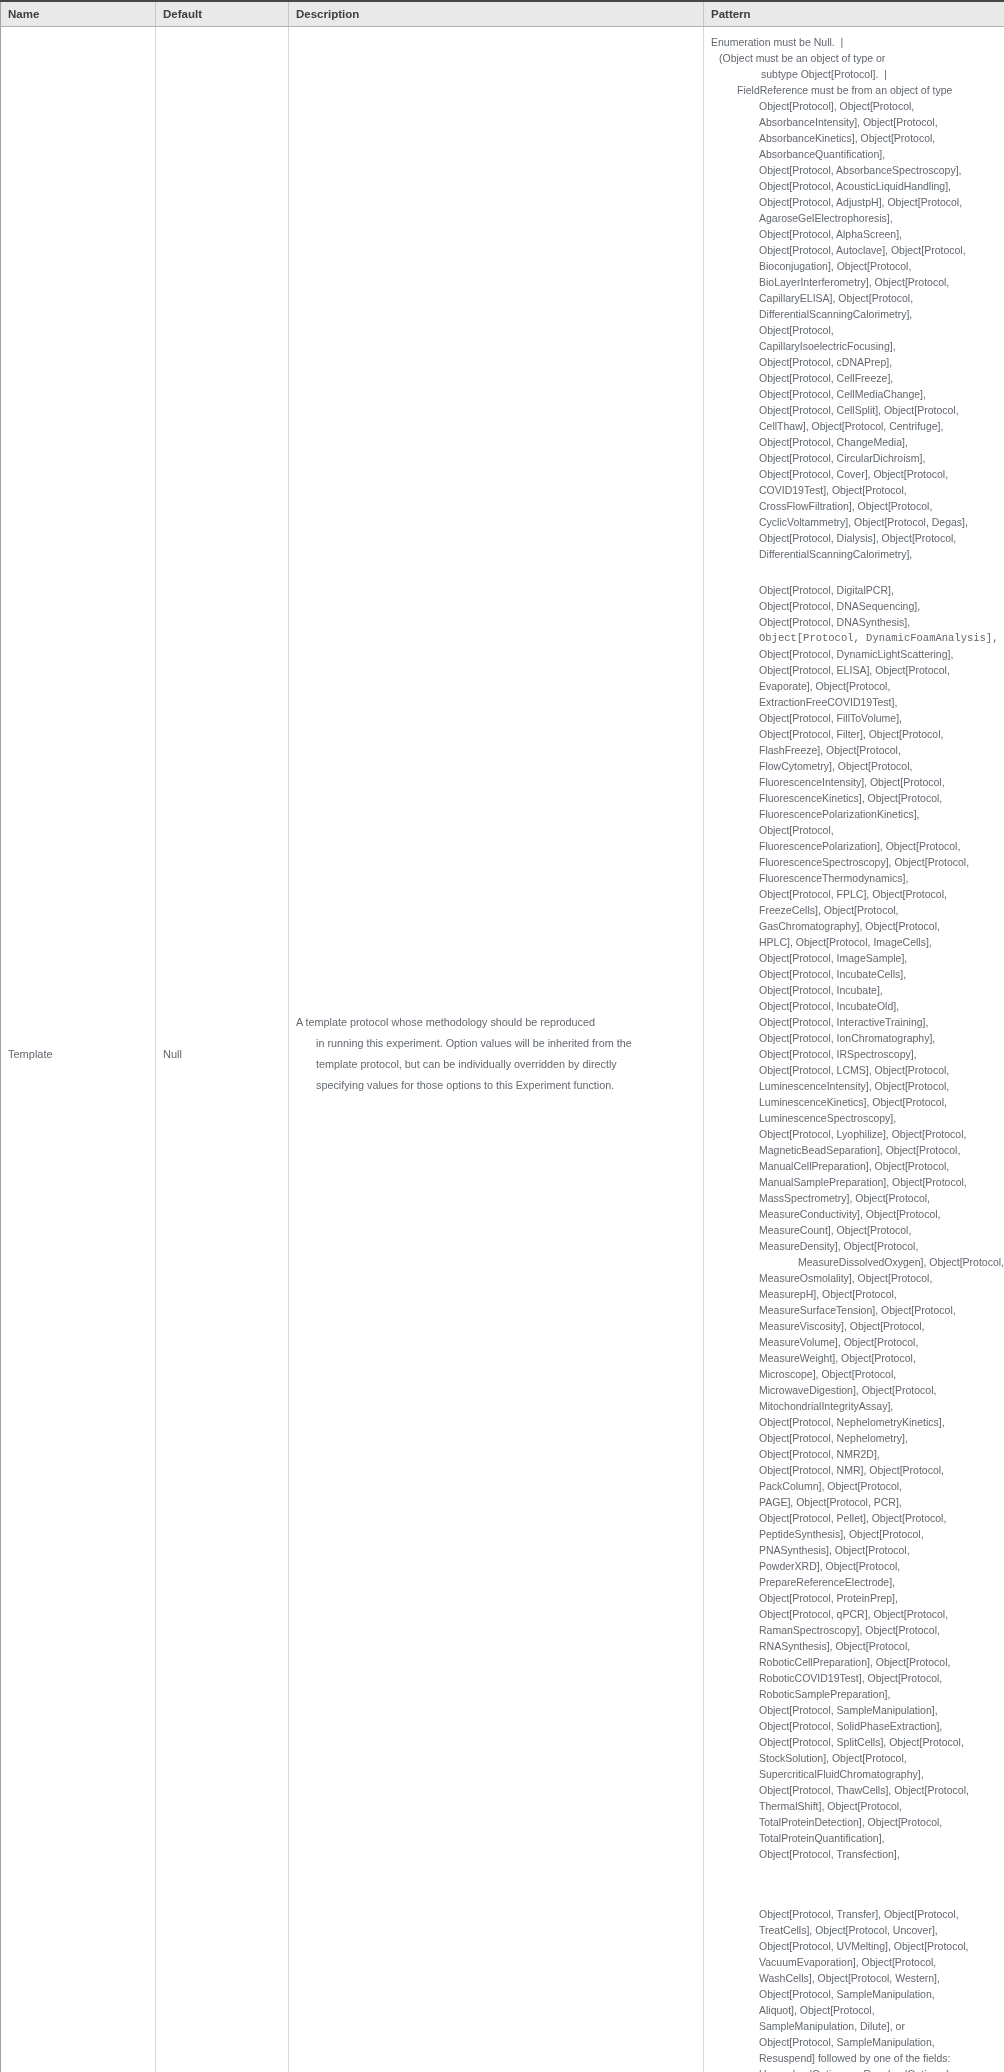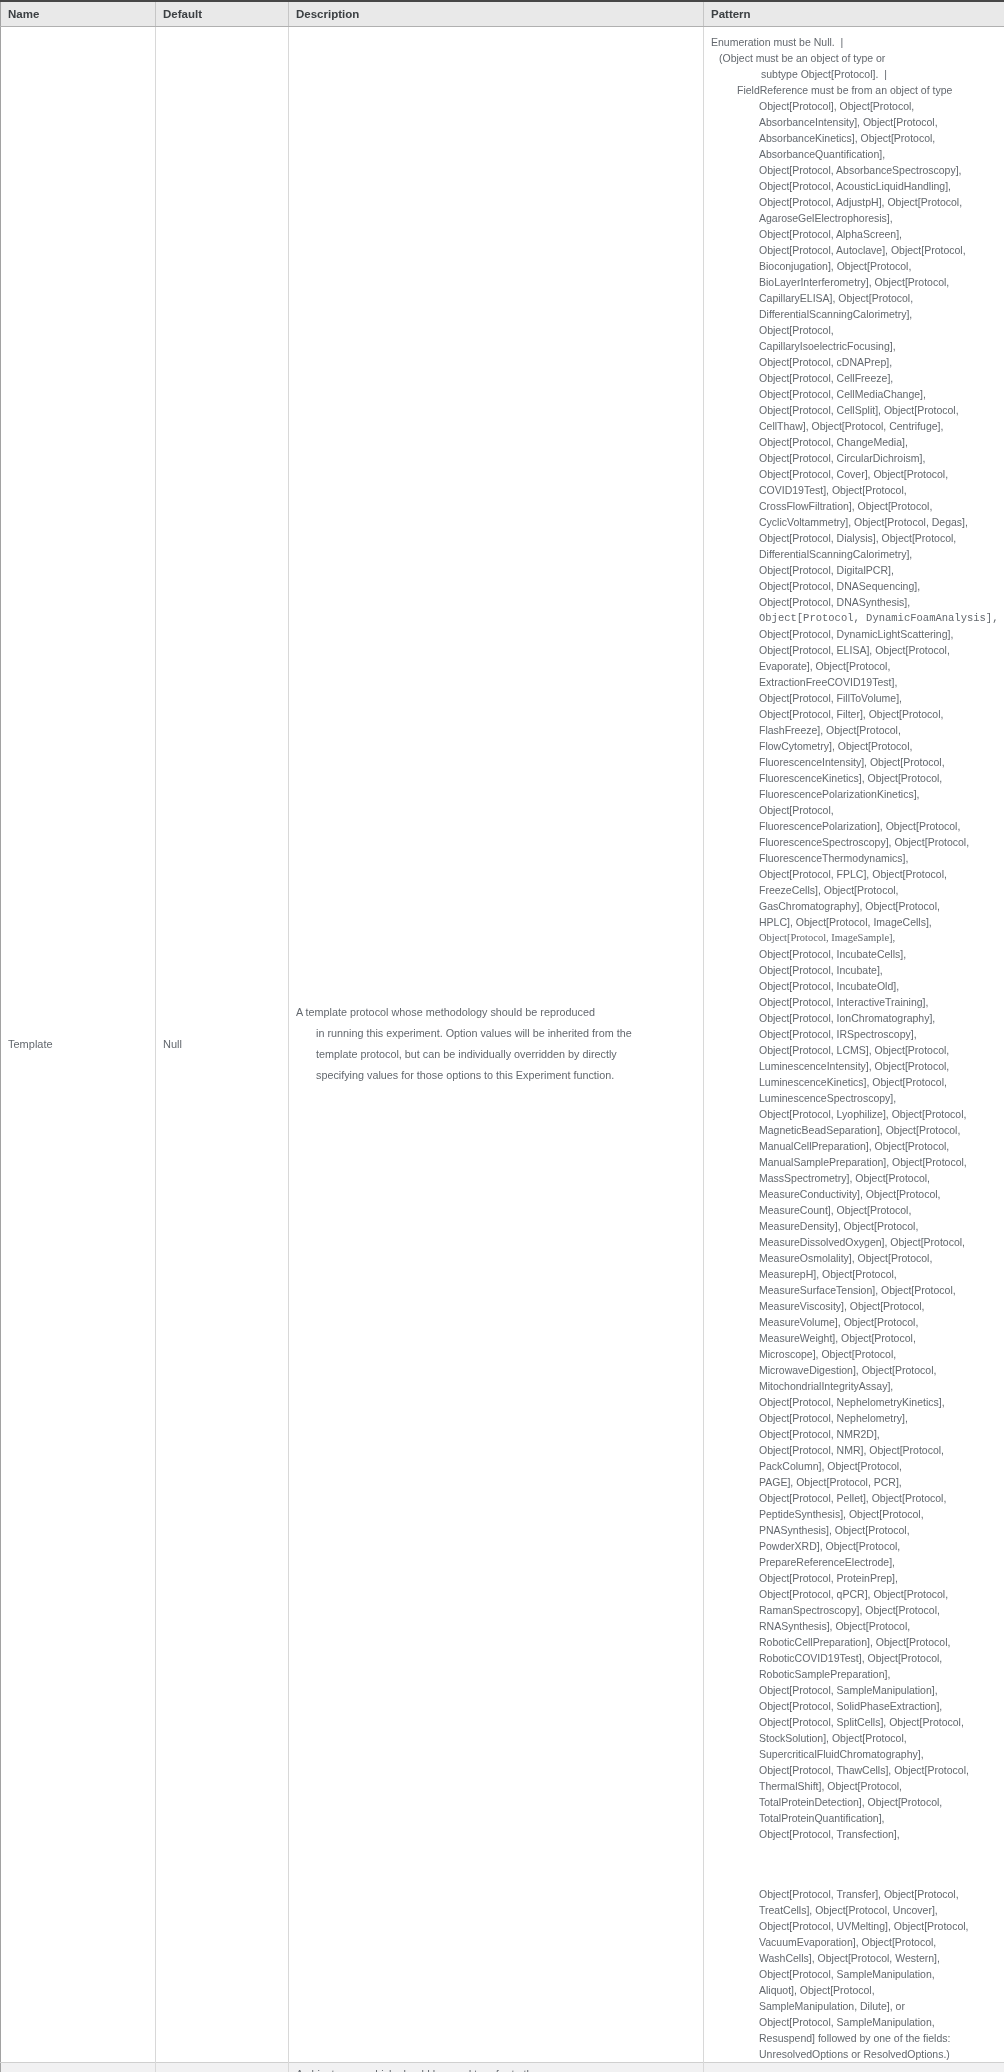--- a/index.html
+++ b/index.html
@@ -121,21 +121,21 @@
             <div class="ln" style="padding-left: 48px;">Object[Protocol, CellSplit], Object[Protocol,</div>
             <div class="ln" style="padding-left: 48px;">CellThaw], Object[Protocol, Centrifuge],</div>
             <div class="ln" style="padding-left: 48px;">Object[Protocol, ChangeMedia],</div>
             <div class="ln" style="padding-left: 48px;">Object[Protocol, CircularDichroism],</div>
             <div class="ln" style="padding-left: 48px;">Object[Protocol, Cover], Object[Protocol,</div>
             <div class="ln" style="padding-left: 48px;">COVID19Test], Object[Protocol,</div>
             <div class="ln" style="padding-left: 48px;">CrossFlowFiltration], Object[Protocol,</div>
             <div class="ln" style="padding-left: 48px;">CyclicVoltammetry], Object[Protocol, Degas],</div>
             <div class="ln" style="padding-left: 48px;">Object[Protocol, Dialysis], Object[Protocol,</div>
             <div class="ln" style="padding-left: 48px;">DifferentialScanningCalorimetry],</div>
-            <div class="ln" style="padding-left: 48px;">Object[Protocol, DigitalPCR],</div>
+            <div class="ln" style="padding-left: 48px; margin-top: 20px;">Object[Protocol, DigitalPCR],</div>
             <div class="ln" style="padding-left: 48px;">Object[Protocol, DNASequencing],</div>
             <div class="ln" style="padding-left: 48px;">Object[Protocol, DNASynthesis],</div>
             <div class="ln" style="padding-left: 48px; font-family: Liberation Mono, monospace;">Object[Protocol, DynamicFoamAnalysis],</div>
             <div class="ln" style="padding-left: 48px;">Object[Protocol, DynamicLightScattering],</div>
             <div class="ln" style="padding-left: 48px;">Object[Protocol, ELISA], Object[Protocol,</div>
             <div class="ln" style="padding-left: 48px;">Evaporate], Object[Protocol,</div>
             <div class="ln" style="padding-left: 48px;">ExtractionFreeCOVID19Test],</div>
             <div class="ln" style="padding-left: 48px;">Object[Protocol, FillToVolume],</div>
             <div class="ln" style="padding-left: 48px;">Object[Protocol, Filter], Object[Protocol,</div>
             <div class="ln" style="padding-left: 48px;">FlashFreeze], Object[Protocol,</div>
@@ -144,40 +144,40 @@
             <div class="ln" style="padding-left: 48px;">FluorescenceKinetics], Object[Protocol,</div>
             <div class="ln" style="padding-left: 48px;">FluorescencePolarizationKinetics],</div>
             <div class="ln" style="padding-left: 48px;">Object[Protocol,</div>
             <div class="ln" style="padding-left: 48px;">FluorescencePolarization], Object[Protocol,</div>
             <div class="ln" style="padding-left: 48px;">FluorescenceSpectroscopy], Object[Protocol,</div>
             <div class="ln" style="padding-left: 48px;">FluorescenceThermodynamics],</div>
             <div class="ln" style="padding-left: 48px;">Object[Protocol, FPLC], Object[Protocol,</div>
             <div class="ln" style="padding-left: 48px;">FreezeCells], Object[Protocol,</div>
             <div class="ln" style="padding-left: 48px;">GasChromatography], Object[Protocol,</div>
             <div class="ln" style="padding-left: 48px;">HPLC], Object[Protocol, ImageCells],</div>
-            <div class="ln" style="padding-left: 48px; font-family: Liberation Serif, serif;">Object[Protocol, ImageSample],</div>
+            <div class="ln" style="padding-left: 48px;">Object[Protocol, ImageSample],</div>
             <div class="ln" style="padding-left: 48px;">Object[Protocol, IncubateCells],</div>
             <div class="ln" style="padding-left: 48px;">Object[Protocol, Incubate],</div>
             <div class="ln" style="padding-left: 48px;">Object[Protocol, IncubateOld],</div>
             <div class="ln" style="padding-left: 48px;">Object[Protocol, InteractiveTraining],</div>
             <div class="ln" style="padding-left: 48px;">Object[Protocol, IonChromatography],</div>
             <div class="ln" style="padding-left: 48px;">Object[Protocol, IRSpectroscopy],</div>
             <div class="ln" style="padding-left: 48px;">Object[Protocol, LCMS], Object[Protocol,</div>
             <div class="ln" style="padding-left: 48px;">LuminescenceIntensity], Object[Protocol,</div>
             <div class="ln" style="padding-left: 48px;">LuminescenceKinetics], Object[Protocol,</div>
             <div class="ln" style="padding-left: 48px;">LuminescenceSpectroscopy],</div>
             <div class="ln" style="padding-left: 48px;">Object[Protocol, Lyophilize], Object[Protocol,</div>
             <div class="ln" style="padding-left: 48px;">MagneticBeadSeparation], Object[Protocol,</div>
             <div class="ln" style="padding-left: 48px;">ManualCellPreparation], Object[Protocol,</div>
             <div class="ln" style="padding-left: 48px;">ManualSamplePreparation], Object[Protocol,</div>
             <div class="ln" style="padding-left: 48px;">MassSpectrometry], Object[Protocol,</div>
             <div class="ln" style="padding-left: 48px;">MeasureConductivity], Object[Protocol,</div>
             <div class="ln" style="padding-left: 48px;">MeasureCount], Object[Protocol,</div>
             <div class="ln" style="padding-left: 48px;">MeasureDensity], Object[Protocol,</div>
-            <div class="ln" style="padding-left: 48px;">MeasureDissolvedOxygen], Object[Protocol,</div>
+            <div class="ln" style="padding-left: 48px; text-align: right;">MeasureDissolvedOxygen], Object[Protocol,</div>
             <div class="ln" style="padding-left: 48px;">MeasureOsmolality], Object[Protocol,</div>
             <div class="ln" style="padding-left: 48px;">MeasurepH], Object[Protocol,</div>
             <div class="ln" style="padding-left: 48px;">MeasureSurfaceTension], Object[Protocol,</div>
             <div class="ln" style="padding-left: 48px;">MeasureViscosity], Object[Protocol,</div>
             <div class="ln" style="padding-left: 48px;">MeasureVolume], Object[Protocol,</div>
             <div class="ln" style="padding-left: 48px;">MeasureWeight], Object[Protocol,</div>
             <div class="ln" style="padding-left: 48px;">Microscope], Object[Protocol,</div>
             <div class="ln" style="padding-left: 48px;">MicrowaveDigestion], Object[Protocol,</div>
             <div class="ln" style="padding-left: 48px;">MitochondrialIntegrityAssay],</div>
             <div class="ln" style="padding-left: 48px;">Object[Protocol, NephelometryKinetics],</div>

